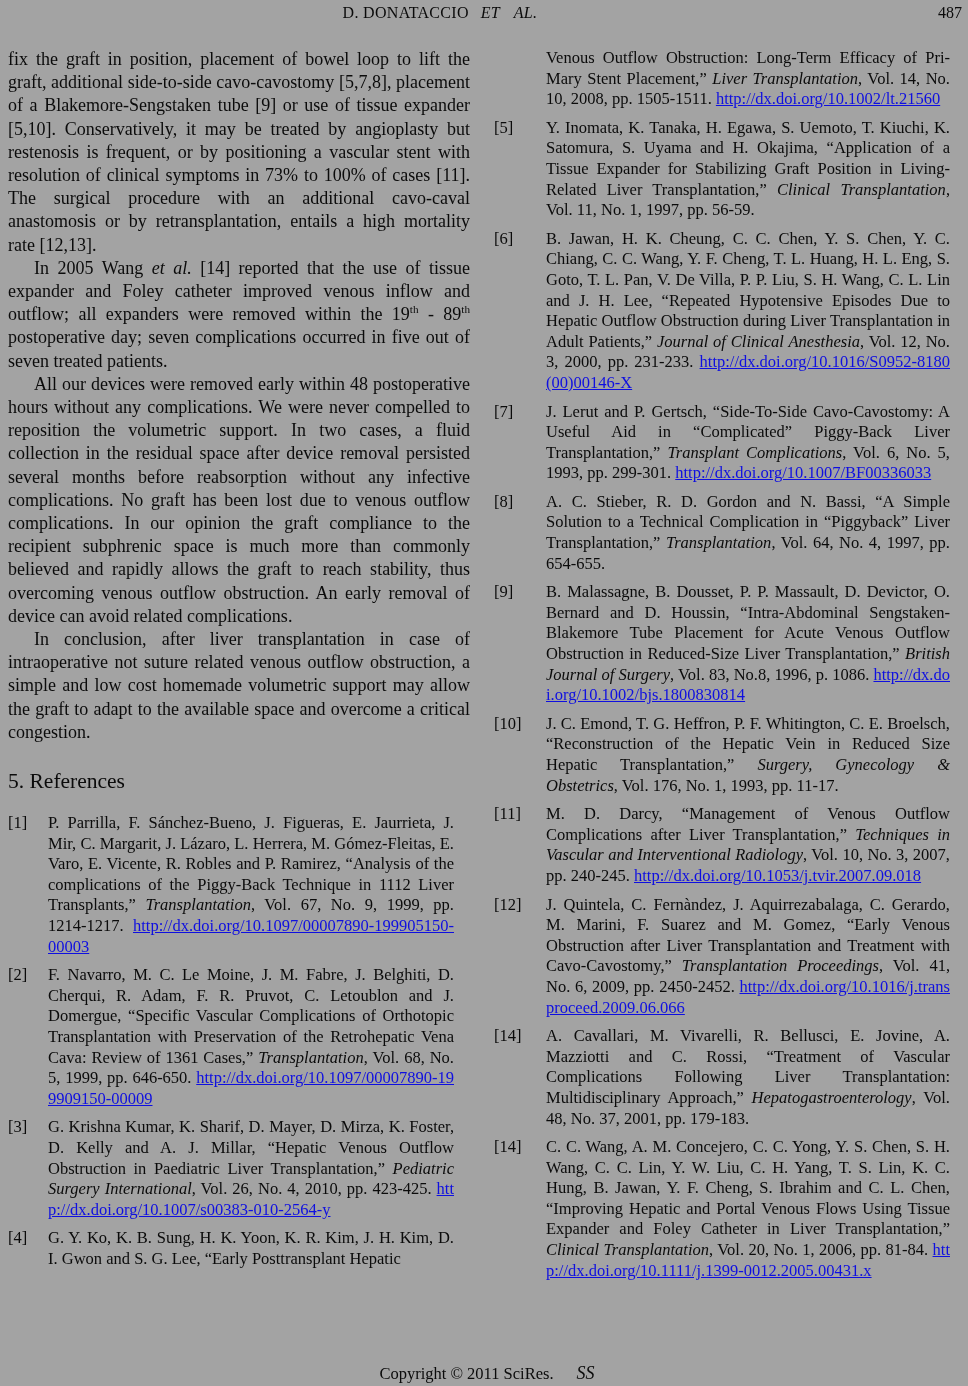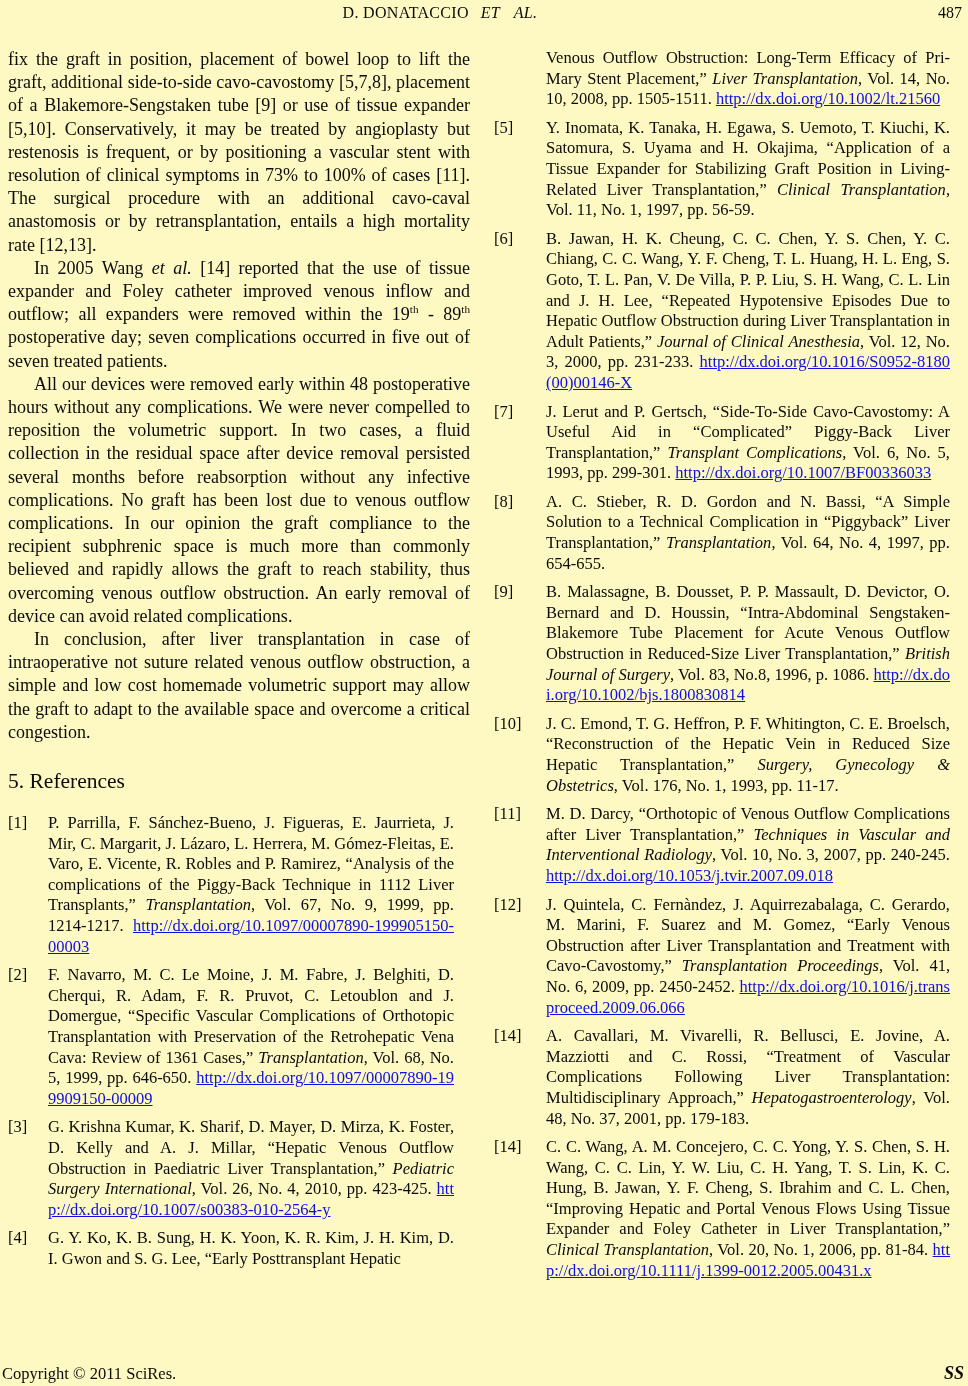--- a/index.html
+++ b/index.html
@@ -1,19 +1,19 @@
 <!DOCTYPE html>
 <html><head>
 <meta charset="utf-8">
 <style>
   html,body{margin:0;padding:0;background:#ffffff;}
   .page{
     position:relative;
     width:968px;height:1386px;
-    background:#fef9c3;
+    background:#a3a3a3;
     color:#0b0b0b;
     font-family:"Liberation Serif","DejaVu Serif",serif;
     overflow:hidden;
   }
   
   .header{position:absolute;top:4px;left:0;right:0;height:22px;}
   .running-head{
     text-align:center;
     font-size:16px;
     letter-spacing:0.3px;
@@ -54,28 +54,28 @@
   .it{font-style:italic;}
   .sup{font-size:0.62em;vertical-align:super;line-height:0;}
   .ref a, .doi{
     color:#0f0fe0;
     text-decoration:underline;
     word-break:break-all;
   }
   
   .footer{
     position:absolute;
-    left:2px;right:4px;top:1363px;
+    left:10px;right:4px;top:1363px;
     display:flex;
-    justify-content:space-between;
+    justify-content:center;
     align-items:baseline;
     font-size:16.5px;
     gap:23px;
   }
-  .journal-code{font-style:italic;font-weight:bold;font-size:18px;}
+  .journal-code{font-style:italic;font-weight:normal;font-size:18px;}
 </style>
 </head>
 <body>
 
 <div class="page">
 
   <div class="header">
     <div class="running-head">
       <span>D. DONATACCIO</span><span class="etal">ET AL.</span>
     </div>
@@ -100,21 +100,21 @@
 
   <div class="col col-right">
     <div class="reflist" id="refs-right">
         <div class="ref"><span>Venous Outflow Obstruction: Long-Term Efficacy of Pri-Mary Stent Placement,” </span><span class="it">Liver Transplantation</span><span>, Vol. 14, No. 10, 2008, pp. 1505-1511. </span><a href="#" class="doi">http://dx.doi.org/10.1002/lt.21560</a></div>
         <div class="ref"><span class="ref-label">[5]</span><span>Y. Inomata, K. Tanaka, H. Egawa, S. Uemoto, T. Kiuchi, K. Satomura, S. Uyama and H. Okajima, “Application of a Tissue Expander for Stabilizing Graft Position in Living-Related Liver Transplantation,” </span><span class="it">Clinical Transplantation</span><span>, Vol. 11, No. 1, 1997, pp. 56-59.</span></div>
         <div class="ref"><span class="ref-label">[6]</span><span>B. Jawan, H. K. Cheung, C. C. Chen, Y. S. Chen, Y. C. Chiang, C. C. Wang, Y. F. Cheng, T. L. Huang, H. L. Eng, S. Goto, T. L. Pan, V. De Villa, P. P. Liu, S. H. Wang, C. L. Lin and J. H. Lee, “Repeated Hypotensive Episodes Due to Hepatic Outflow Obstruction during Liver Transplantation in Adult Patients,” </span><span class="it">Journal of Clinical Anesthesia</span><span>, Vol. 12, No. 3, 2000, pp. 231-233. </span><a href="#" class="doi">http://dx.doi.org/10.1016/S0952-8180(00)00146-X</a></div>
         <div class="ref"><span class="ref-label">[7]</span><span>J. Lerut and P. Gertsch, “Side-To-Side Cavo-Cavostomy: A Useful Aid in “Complicated” Piggy-Back Liver Transplantation,” </span><span class="it">Transplant Complications</span><span>, Vol. 6, No. 5, 1993, pp. 299-301. </span><a href="#" class="doi">http://dx.doi.org/10.1007/BF00336033</a></div>
         <div class="ref"><span class="ref-label">[8]</span><span>A. C. Stieber, R. D. Gordon and N. Bassi, “A Simple Solution to a Technical Complication in “Piggyback” Liver Transplantation,” </span><span class="it">Transplantation</span><span>, Vol. 64, No. 4, 1997, pp. 654-655.</span></div>
         <div class="ref"><span class="ref-label">[9]</span><span>B. Malassagne, B. Dousset, P. P. Massault, D. Devictor, O. Bernard and D. Houssin, “Intra-Abdominal Sengstaken-Blakemore Tube Placement for Acute Venous Outflow Obstruction in Reduced-Size Liver Transplantation,” </span><span class="it">British Journal of Surgery</span><span>, Vol. 83, No.8, 1996, p. 1086. </span><a href="#" class="doi">http://dx.doi.org/10.1002/bjs.1800830814</a></div>
         <div class="ref"><span class="ref-label">[10]</span><span>J. C. Emond, T. G. Heffron, P. F. Whitington, C. E. Broelsch, “Reconstruction of the Hepatic Vein in Reduced Size Hepatic Transplantation,” </span><span class="it">Surgery, Gynecology &amp; Obstetrics</span><span>, Vol. 176, No. 1, 1993, pp. 11-17.</span></div>
-        <div class="ref"><span class="ref-label">[11]</span><span>M. D. Darcy, “Orthotopic of Venous Outflow Complications after Liver Transplantation,” </span><span class="it">Techniques in Vascular and Interventional Radiology</span><span>, Vol. 10, No. 3, 2007, pp. 240-245. </span><a href="#" class="doi">http://dx.doi.org/10.1053/j.tvir.2007.09.018</a></div>
+        <div class="ref"><span class="ref-label">[11]</span><span>M. D. Darcy, “Management of Venous Outflow Complications after Liver Transplantation,” </span><span class="it">Techniques in Vascular and Interventional Radiology</span><span>, Vol. 10, No. 3, 2007, pp. 240-245. </span><a href="#" class="doi">http://dx.doi.org/10.1053/j.tvir.2007.09.018</a></div>
         <div class="ref"><span class="ref-label">[12]</span><span>J. Quintela, C. Fernàndez, J. Aquirrezabalaga, C. Gerardo, M. Marini, F. Suarez and M. Gomez, “Early Venous Obstruction after Liver Transplantation and Treatment with Cavo-Cavostomy,” </span><span class="it">Transplantation Proceedings</span><span>, Vol. 41, No. 6, 2009, pp. 2450-2452. </span><a href="#" class="doi">http://dx.doi.org/10.1016/j.transproceed.2009.06.066</a></div>
         <div class="ref"><span class="ref-label">[14]</span><span>A. Cavallari, M. Vivarelli, R. Bellusci, E. Jovine, A. Mazziotti and C. Rossi, “Treatment of Vascular Complications Following Liver Transplantation: Multidisciplinary Approach,” </span><span class="it">Hepatogastroenterology</span><span>, Vol. 48, No. 37, 2001, pp. 179-183.</span></div>
         <div class="ref"><span class="ref-label">[14]</span><span>C. C. Wang, A. M. Concejero, C. C. Yong, Y. S. Chen, S. H. Wang, C. C. Lin, Y. W. Liu, C. H. Yang, T. S. Lin, K. C. Hung, B. Jawan, Y. F. Cheng, S. Ibrahim and C. L. Chen, “Improving Hepatic and Portal Venous Flows Using Tissue Expander and Foley Catheter in Liver Transplantation,” </span><span class="it">Clinical Transplantation</span><span>, Vol. 20, No. 1, 2006, pp. 81-84. </span><a href="#" class="doi">http://dx.doi.org/10.1111/j.1399-0012.2005.00431.x</a></div>
       </div>
   </div>
 
   <div class="footer">
     <span>Copyright © 2011 SciRes.</span>
     <span class="journal-code">SS</span>
   </div>

